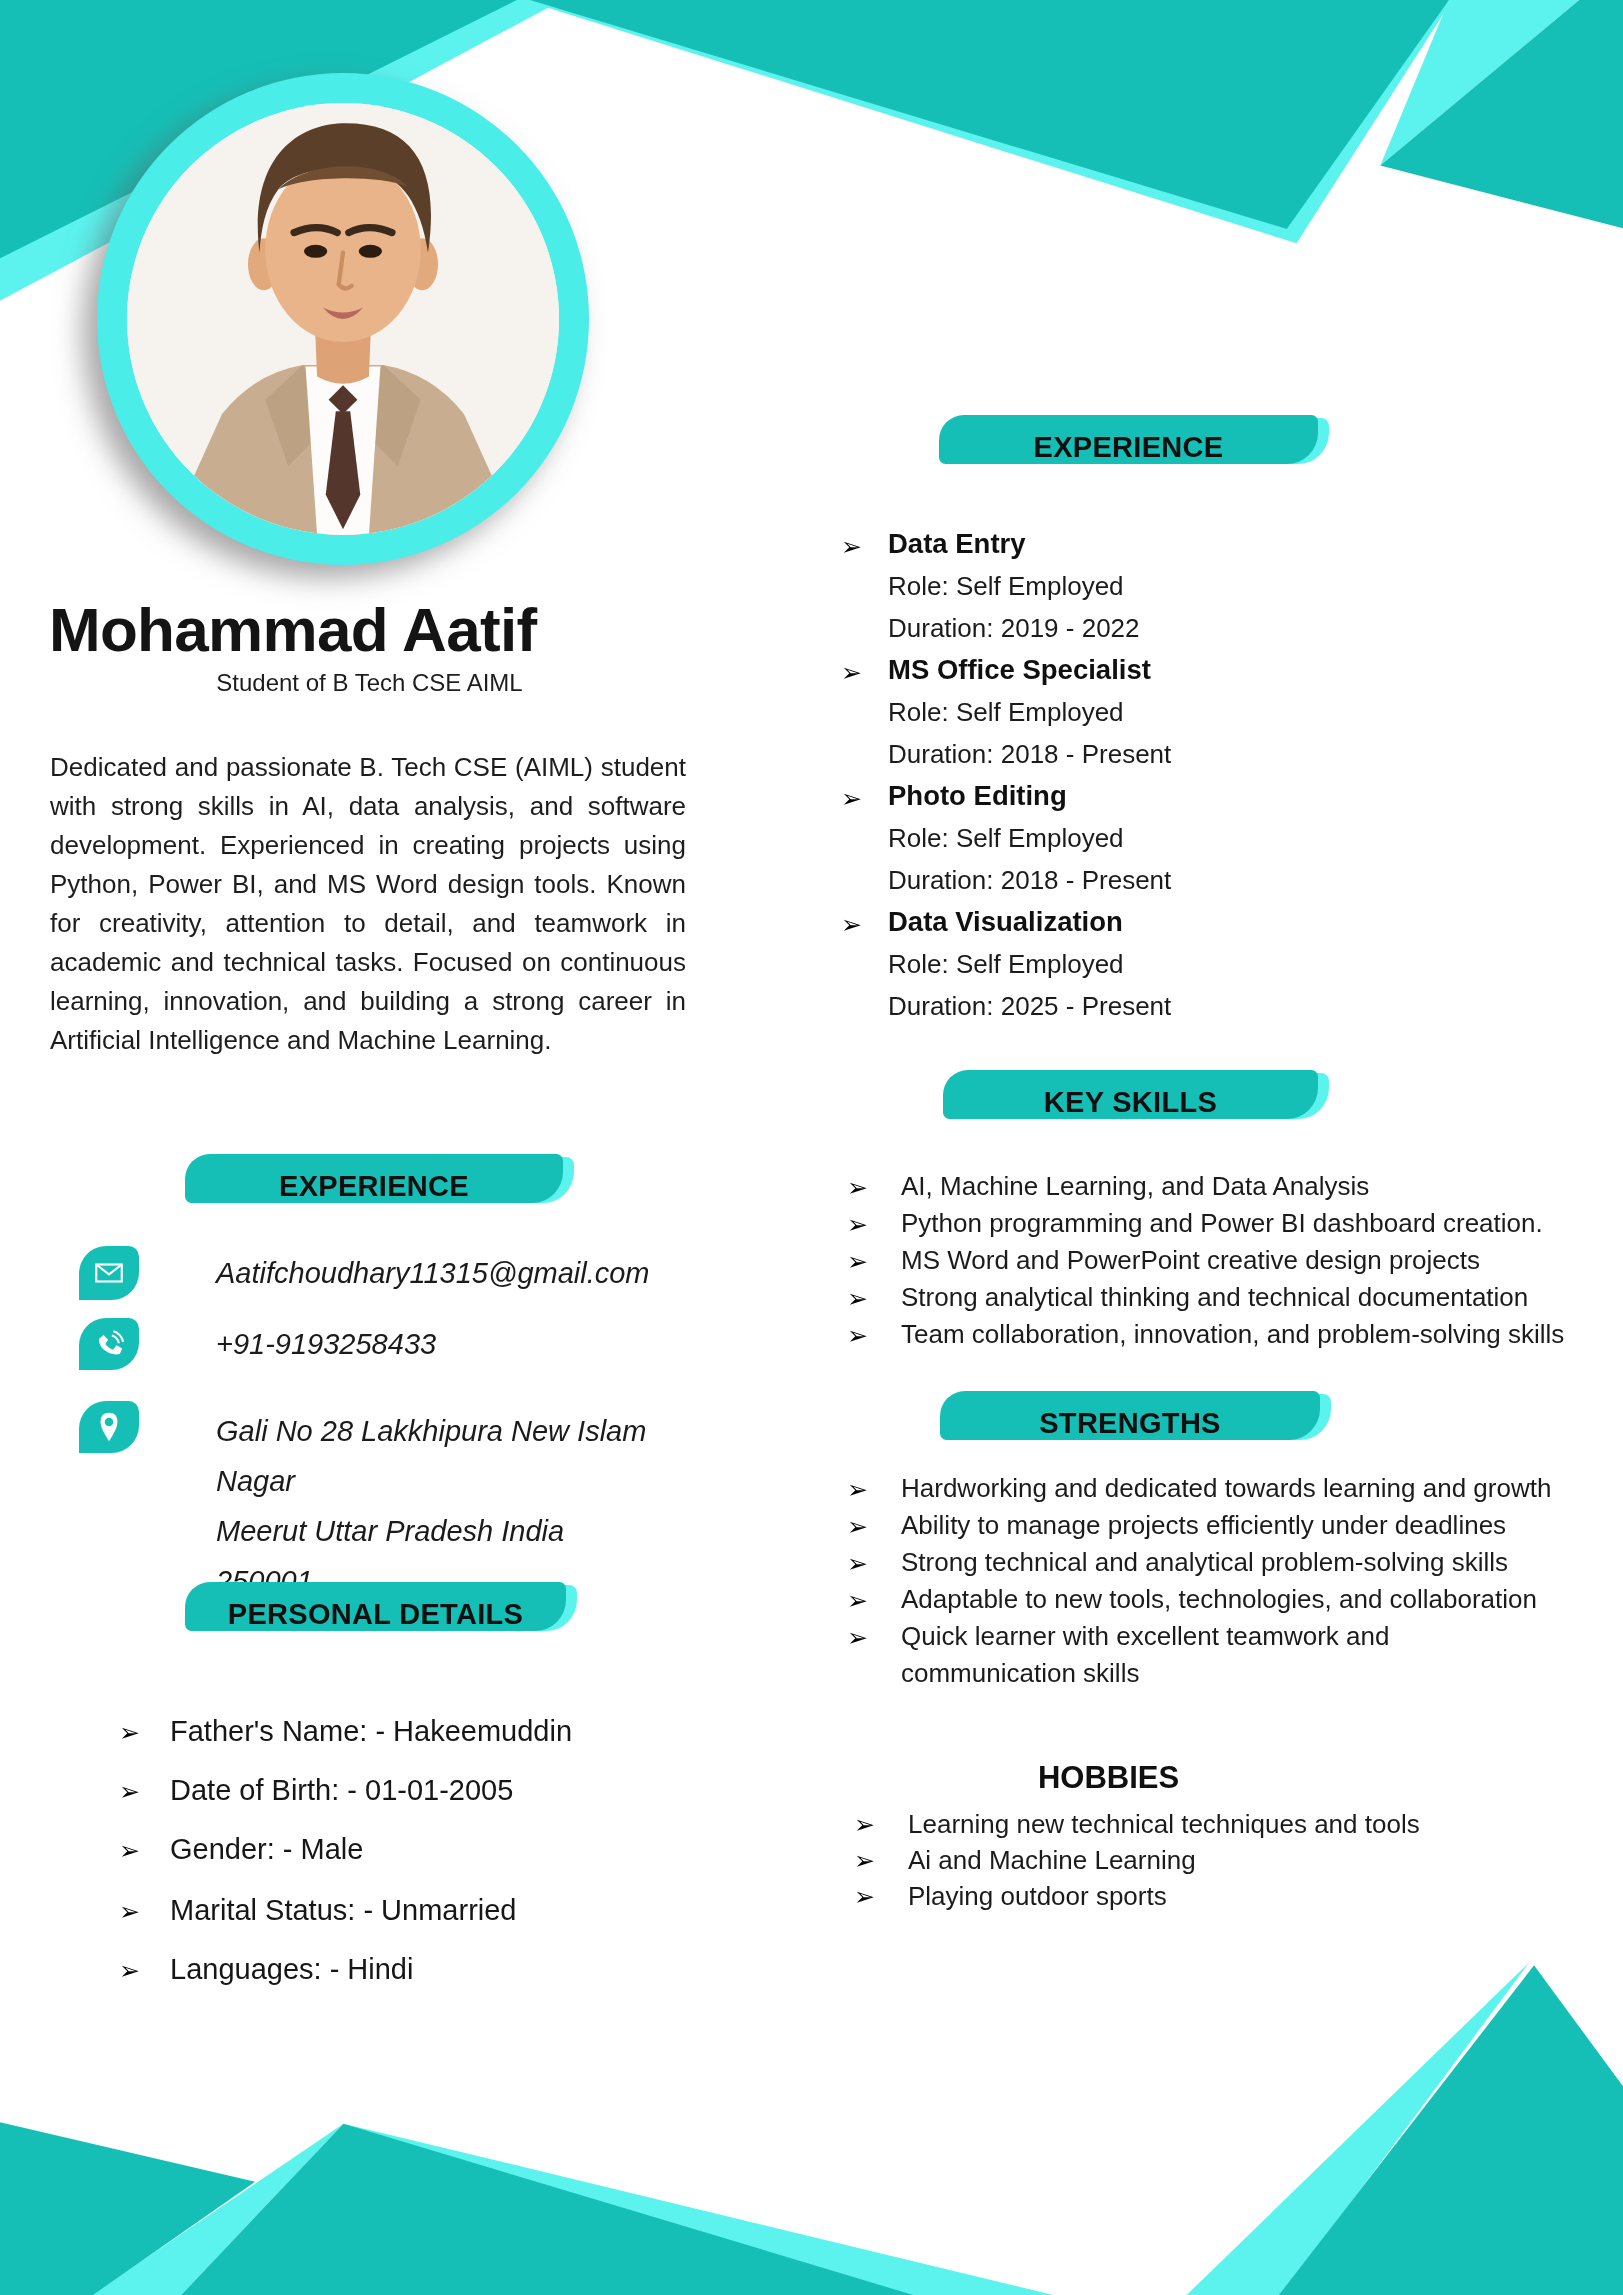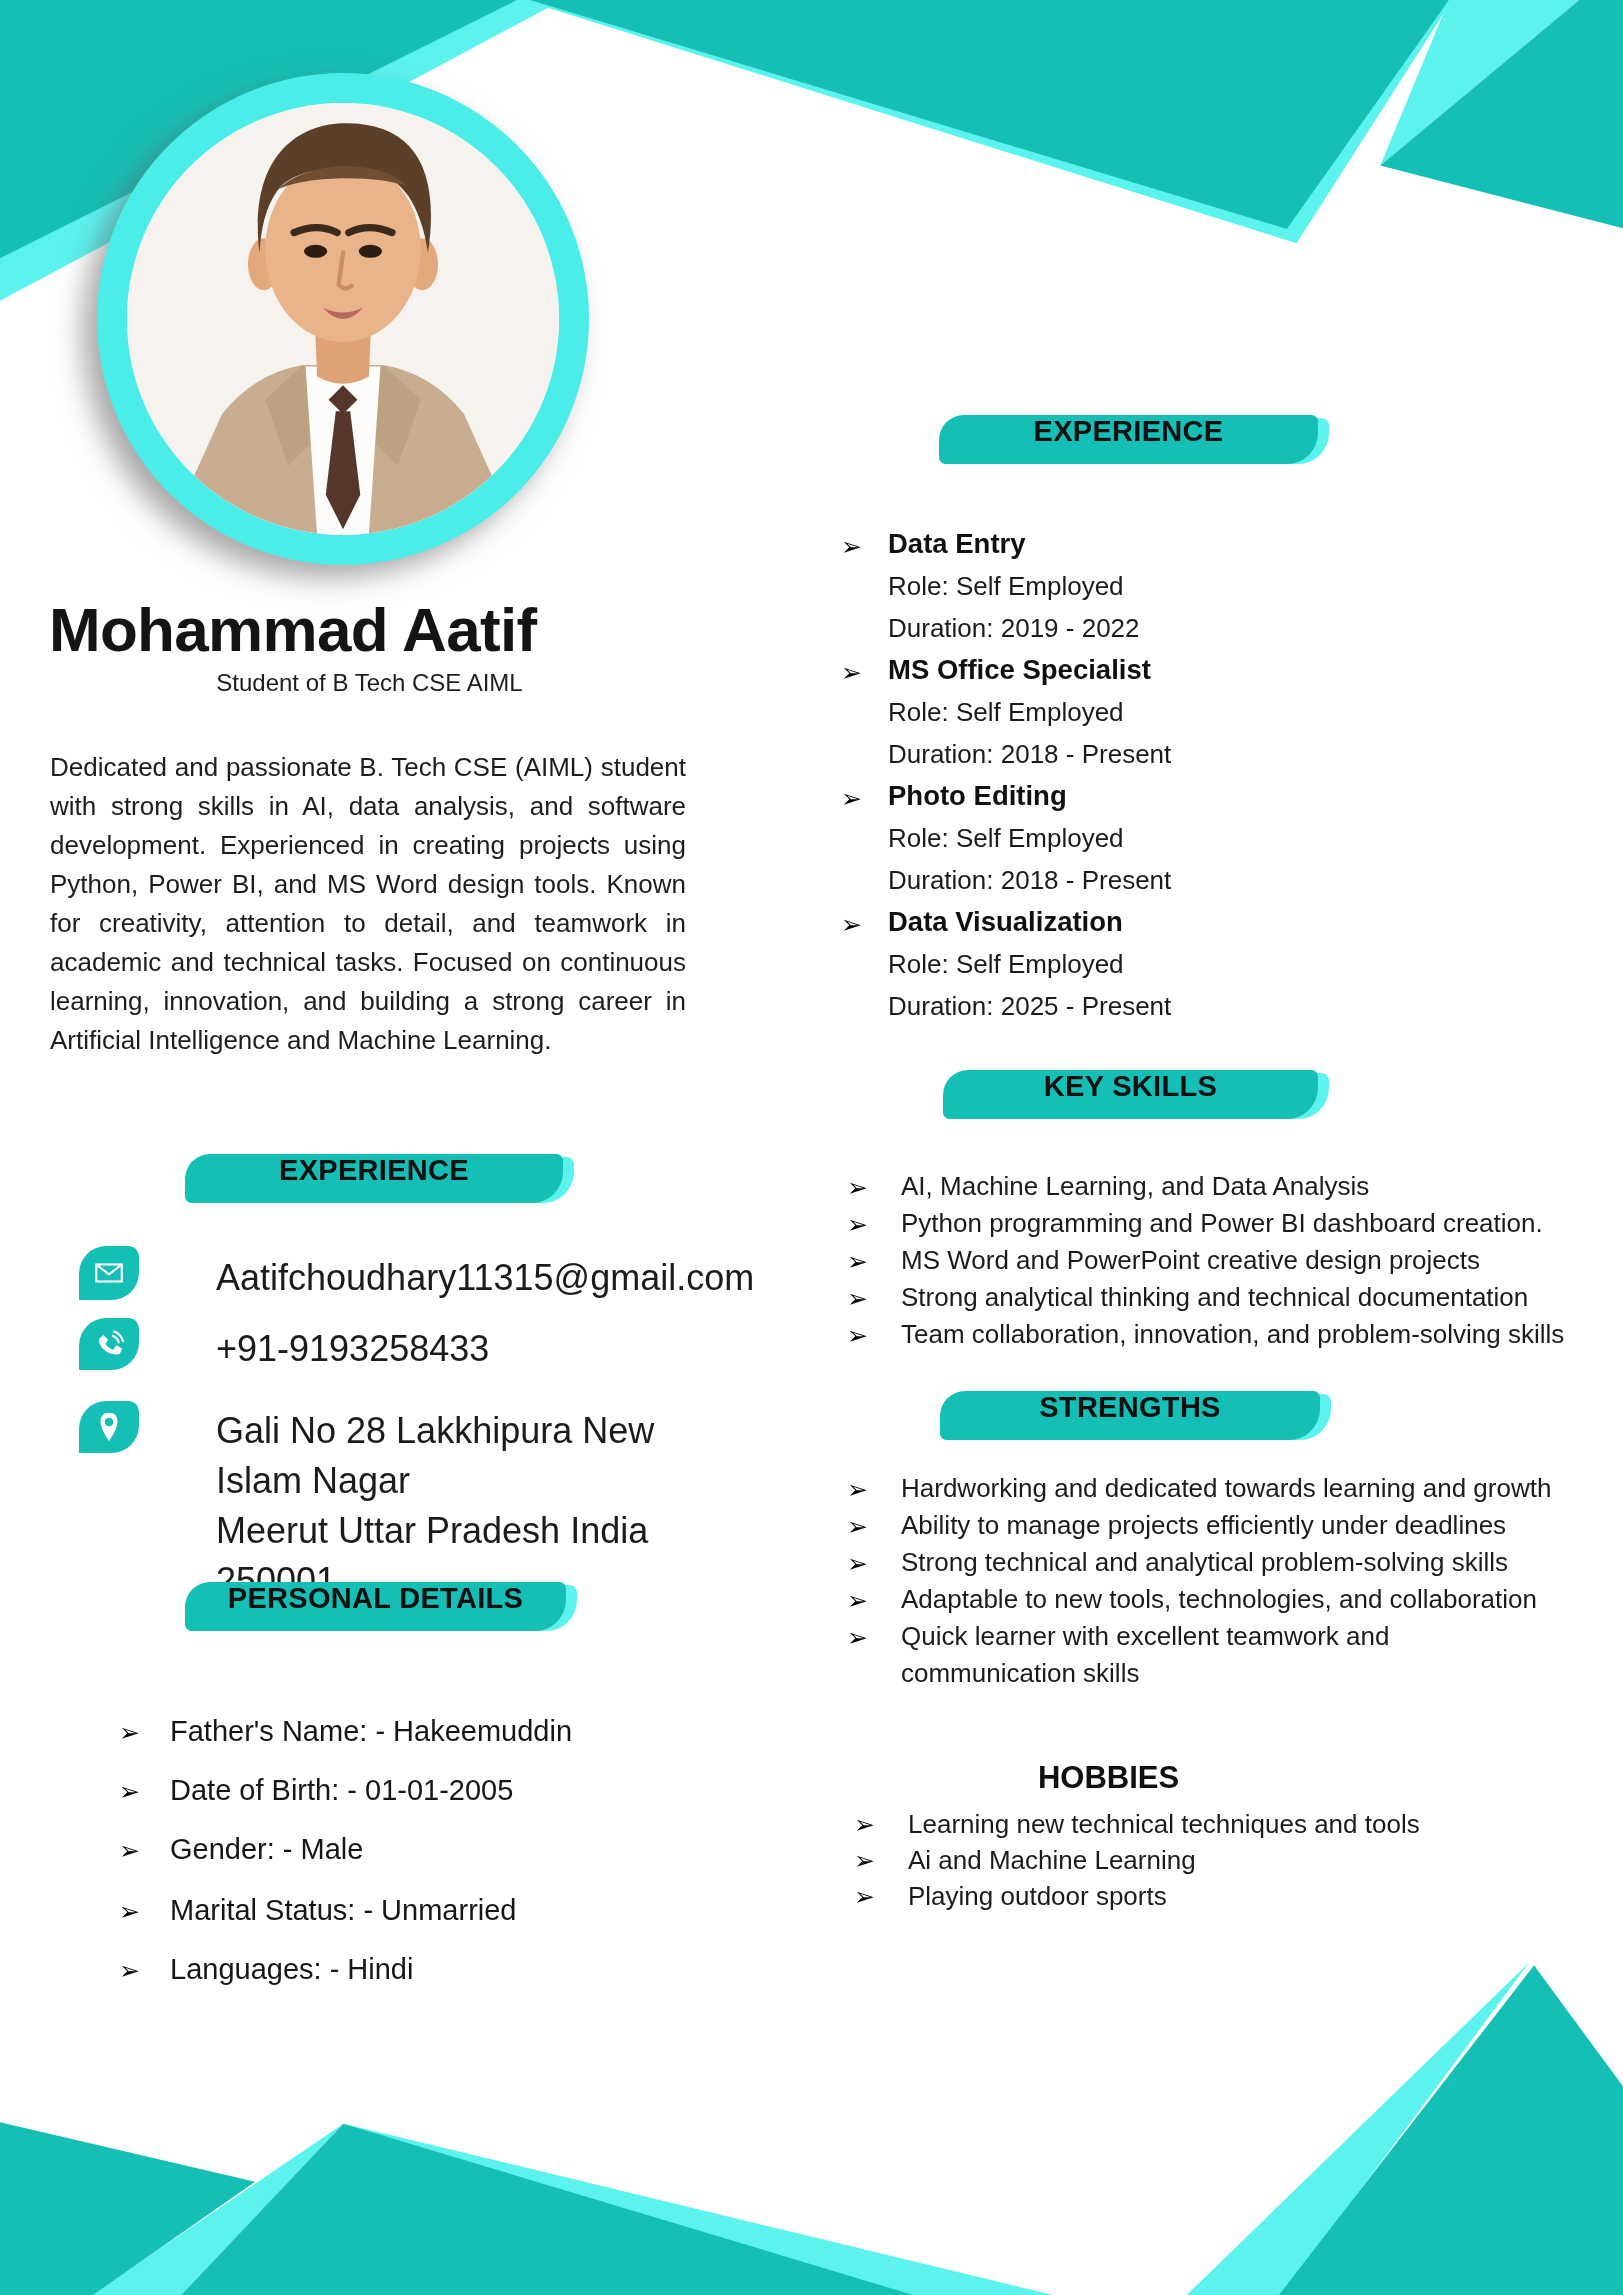--- a/index.html
+++ b/index.html
@@ -28,27 +28,27 @@
     font-size:62px;font-weight:700;letter-spacing:-0.7px;color:#141414;z-index:2;}
   .subtitle{position:absolute;left:59px;top:669px;width:621px;text-align:center;
     font-size:24px;color:#1d1d1d;z-index:2;}
   .summary{position:absolute;left:50px;top:748px;width:636px;font-size:26px;
     line-height:39px;text-align:justify;color:#1d1d1d;z-index:2;}
   
   .bar{position:absolute;height:49px;z-index:2;}
   .bar-flap{position:absolute;right:-11px;top:3.3px;width:72px;height:46px;
     background:var(--cyan);border-radius:0 7.9px 31px 0;}
   .bar-face{position:absolute;left:0;top:0;width:100%;height:100%;background:var(--teal);
-    border-radius:25px 6.5px 31px 6.5px;display:flex;align-items:flex-start;justify-content:center;}
+    border-radius:25px 6.5px 31px 6.5px;display:flex;align-items:flex-end;justify-content:center;}
   .bar-face span{font-size:29px;font-weight:700;color:#101010;letter-spacing:0.3px;}
   
   .tile{position:absolute;left:79px;width:60px;background:var(--teal);
     border-radius:27.5px 10.5px 27.5px 0;display:flex;align-items:center;justify-content:center;z-index:2;}
   .tile svg{width:34px;height:34px;}
-  .contact-text{position:absolute;left:216px;font-size:36px;color:#1b1b1b;z-index:2;}
+  .contact-text{position:absolute;left:216px;font-size:29px;color:#1b1b1b;z-index:2;font-style:italic;}
   .address{line-height:50px;width:445px;}
   
   .bullet{font-family:"DejaVu Sans",sans-serif;font-size:25px;color:#000;}
   .pd-row{position:absolute;left:119px;font-size:29px;color:#161616;z-index:2;white-space:nowrap;}
   .pd-row .bullet{display:inline-block;width:51px;}
   
   .exp-list{position:absolute;left:888px;top:523px;width:707px;z-index:2;}
   .exp-entry{position:relative;font-size:26px;line-height:42px;color:#1b1b1b;}
   .exp-entry .etitle{font-weight:700;font-size:27.5px;color:#101010;}
   .exp-entry .bullet{position:absolute;left:-47px;top:2.6px;}

